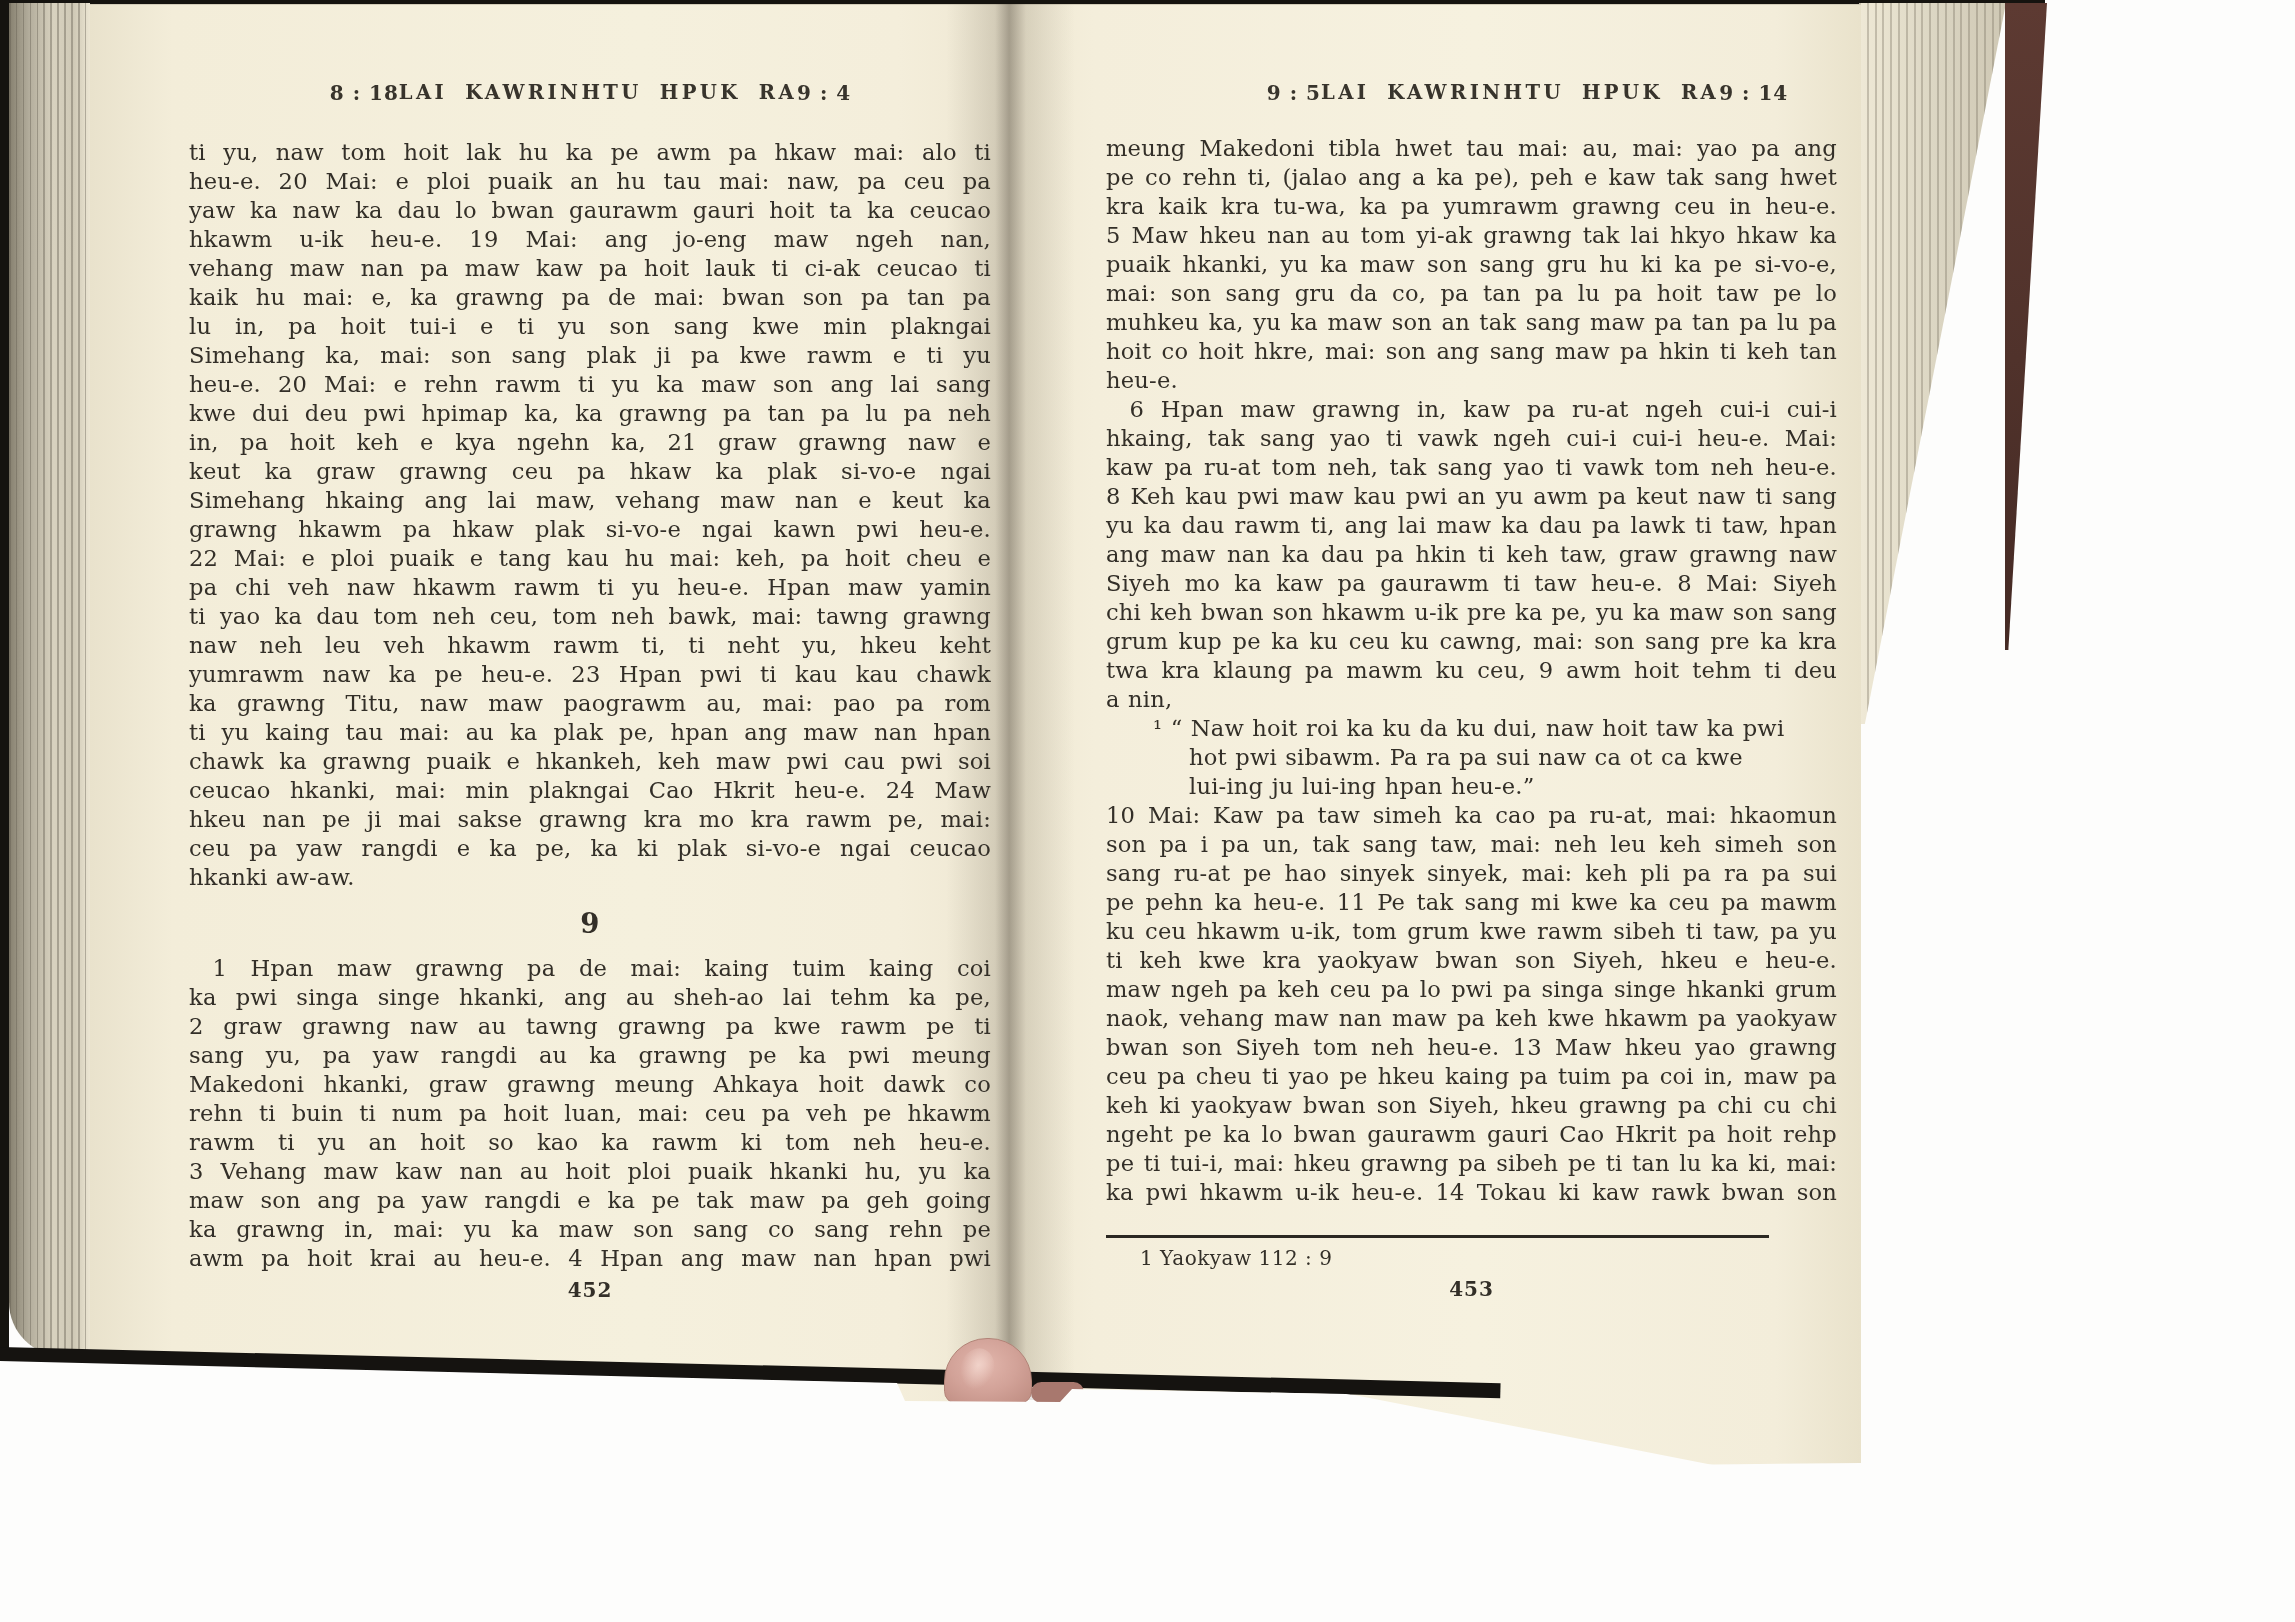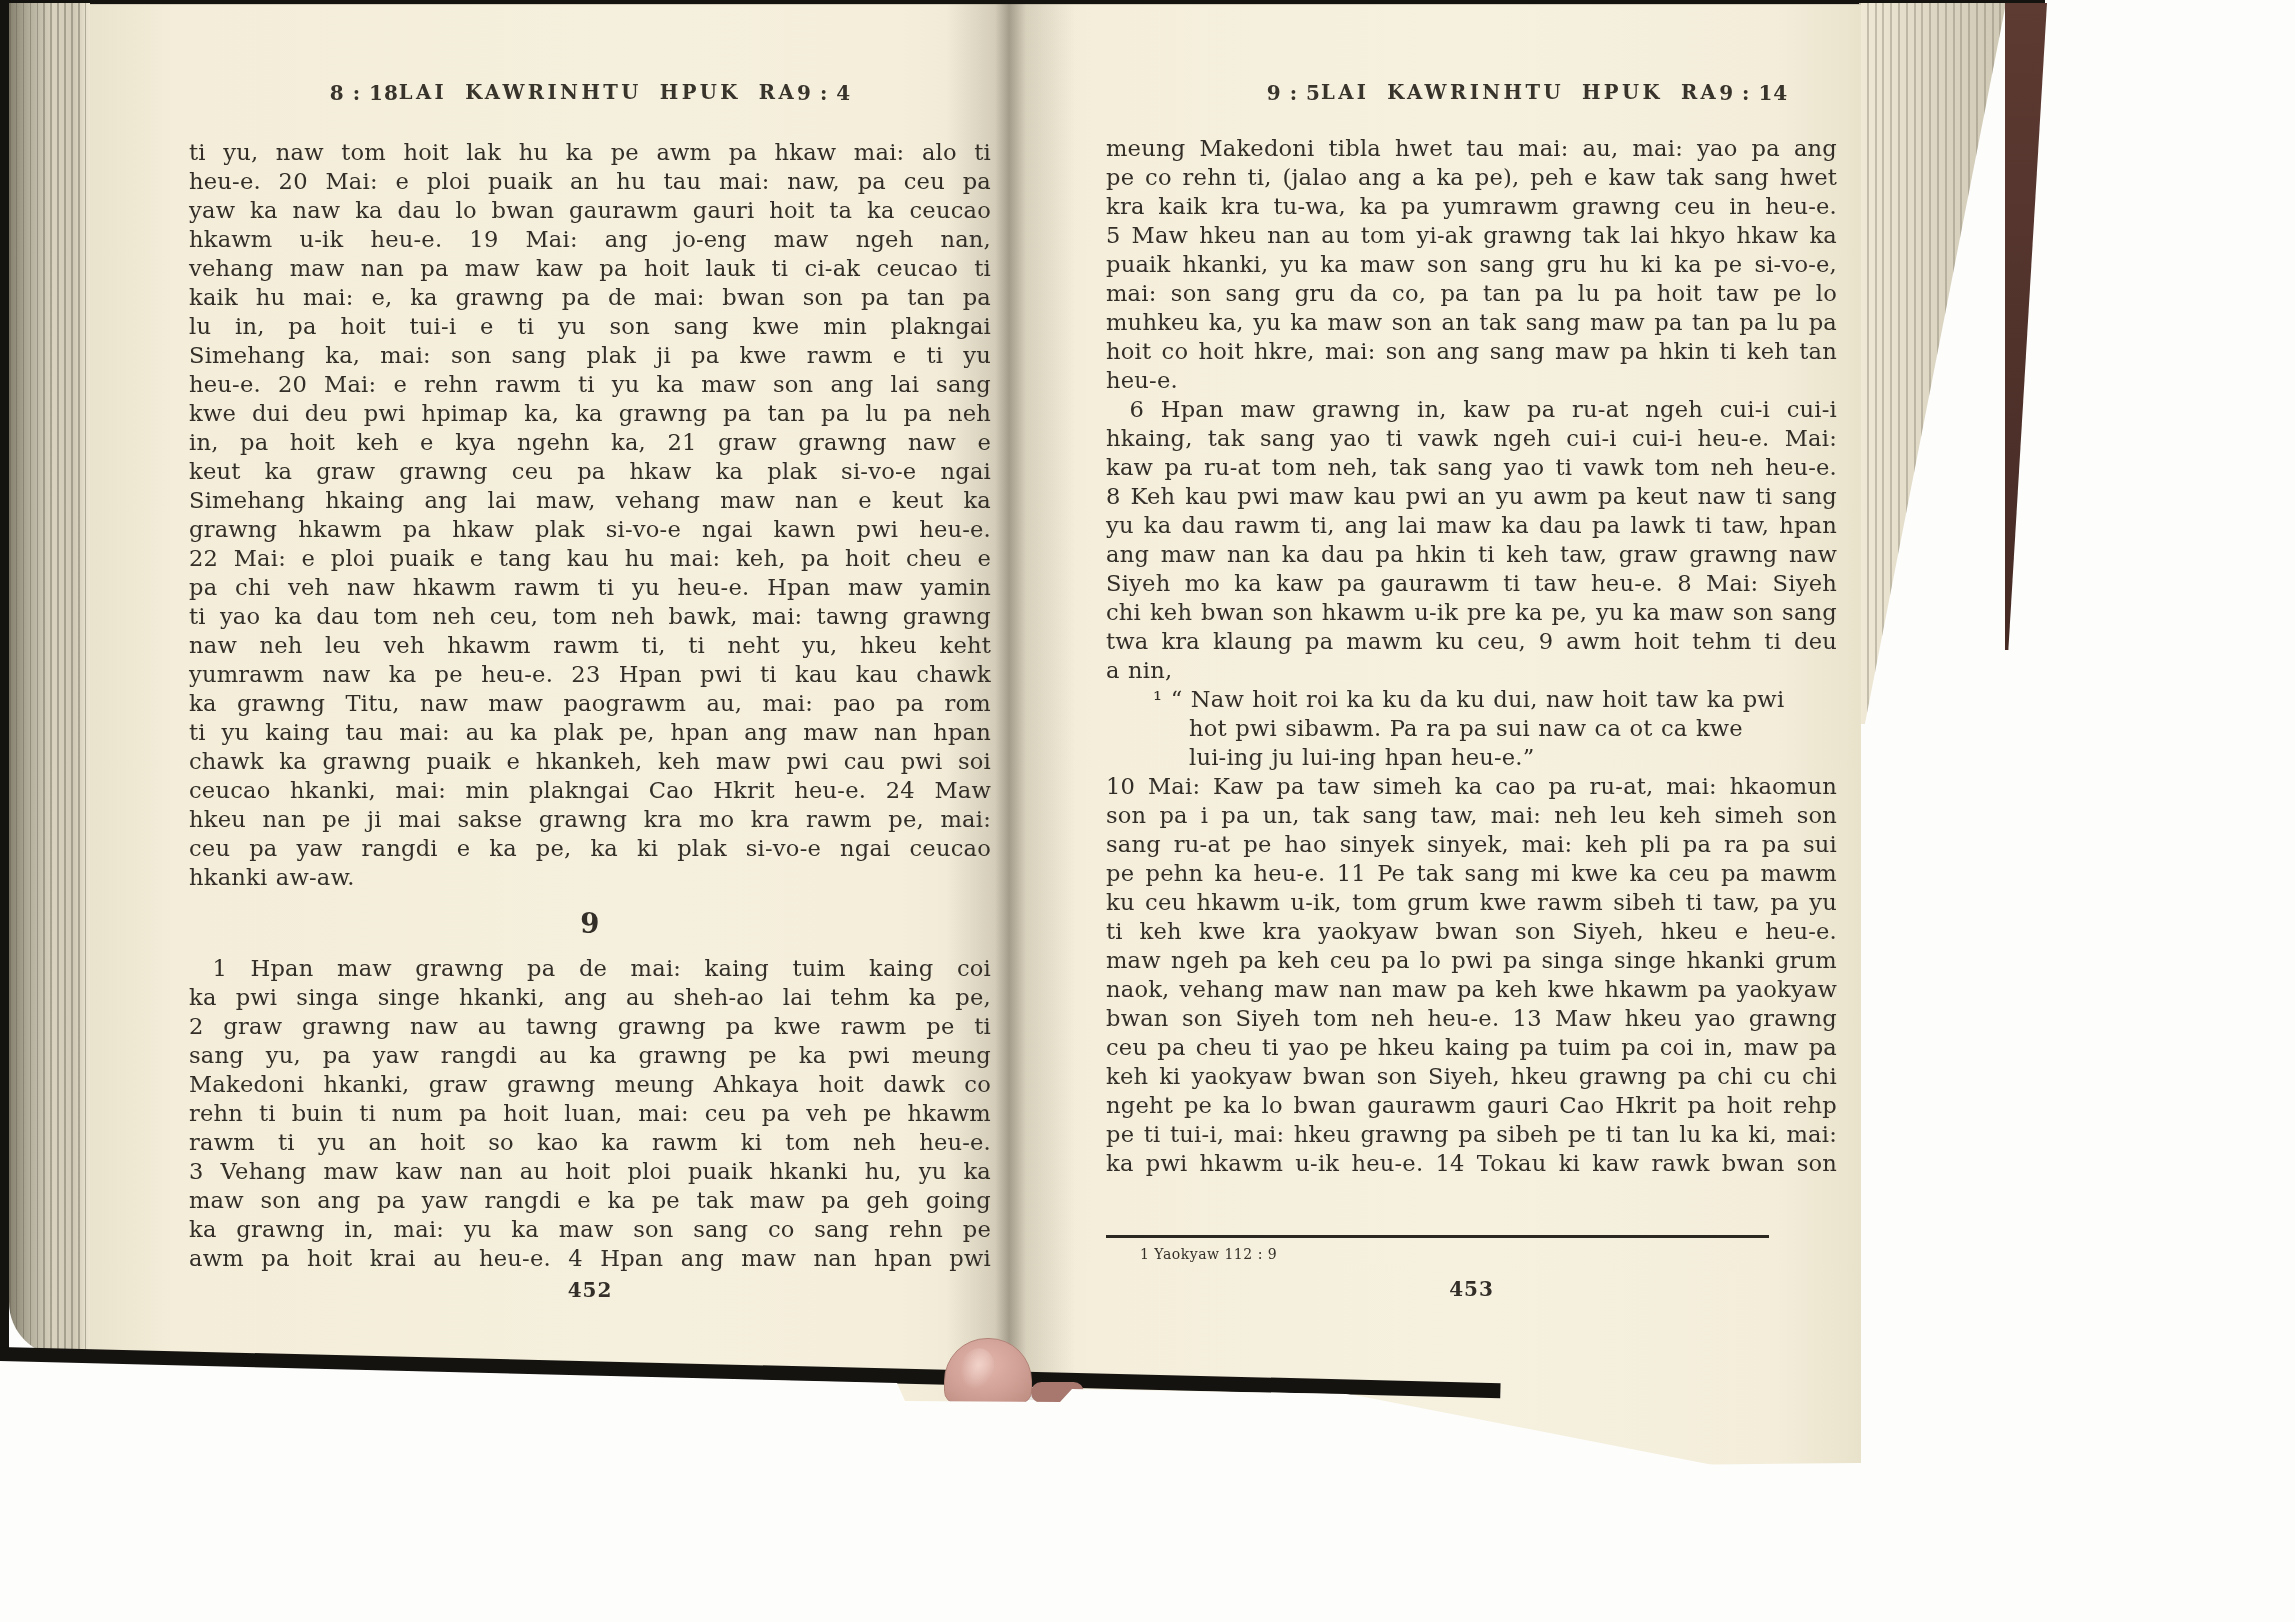--- a/index.html
+++ b/index.html
@@ -94,21 +94,21 @@
   .tl.j{white-space:normal;text-align:justify;text-align-last:justify;}
   .ind1{padding-left:23.5px;}
   .ind2{padding-left:47px;}
   .ind3{padding-left:83px;}
   .chap{height:62px;display:flex;align-items:center;justify-content:center;
         font-size:27.5px;font-weight:700;}
   .pagenum{height:24.5px;text-align:center;font-size:20px;font-weight:700;letter-spacing:1px;}
   .pagenum-left{left:189px;top:1278px;width:802px;}
   .pagenum-right{left:1106px;top:1277px;width:731px;}
   .footnote-rule{left:1106px;top:1235px;width:663px;height:2.5px;background:#2b2822;}
-  .footnote{left:1140px;top:1246px;font-size:14px;letter-spacing:0.5px;}
+  .footnote{left:1140px;top:1246px;font-size:20px;letter-spacing:0.5px;}
 </style>
 </head>
 <body>
 
 <div class="abs top-black-bar"></div>
 <div class="abs left-black-sliver"></div>
 <div class="abs left-stack"></div>
 <div class="abs right-stack"></div>
 <div class="abs maroon-wedge"></div>
 
@@ -186,20 +186,21 @@
     <div class="tl j">hoit co hoit hkre, mai: son ang sang maw pa hkin ti keh tan</div>
     <div class="tl">heu-e.</div>
     <div class="tl j ind1">6 Hpan maw grawng in, kaw pa ru-at ngeh cui-i cui-i</div>
     <div class="tl j">hkaing, tak sang yao ti vawk ngeh cui-i cui-i heu-e.  Mai:</div>
     <div class="tl j">kaw pa ru-at tom neh, tak sang yao ti vawk tom neh heu-e.</div>
     <div class="tl j">8 Keh kau pwi maw kau pwi an yu awm pa keut naw ti sang</div>
     <div class="tl j">yu ka dau rawm ti, ang lai maw ka dau pa lawk ti taw, hpan</div>
     <div class="tl j">ang maw nan ka dau pa hkin ti keh taw, graw grawng naw</div>
     <div class="tl j">Siyeh mo ka kaw pa gaurawm ti taw heu-e.  8 Mai: Siyeh</div>
     <div class="tl j">chi keh bwan son hkawm u-ik pre ka pe, yu ka maw son sang</div>
+    <div class="tl j">grum kup pe ka ku ceu ku cawng, mai: son sang pre ka kra</div>
     <div class="tl j">twa kra klaung pa mawm ku ceu,  9 awm hoit tehm ti deu</div>
     <div class="tl">a nin,</div>
     <div class="tl ind2">¹ “ Naw hoit roi ka ku da ku dui, naw hoit taw ka pwi</div>
     <div class="tl ind3">hot pwi sibawm.  Pa ra pa sui naw ca ot ca kwe</div>
     <div class="tl ind3">lui-ing ju lui-ing hpan heu-e.”</div>
     <div class="tl j">10 Mai: Kaw pa taw simeh ka cao pa ru-at, mai: hkaomun</div>
     <div class="tl j">son pa i pa un, tak sang taw, mai: neh leu keh simeh son</div>
     <div class="tl j">sang ru-at pe hao sinyek sinyek, mai: keh pli pa ra pa sui</div>
     <div class="tl j">pe pehn ka heu-e.  11 Pe tak sang mi kwe ka ceu pa mawm</div>
     <div class="tl j">ku ceu hkawm u-ik, tom grum kwe rawm sibeh ti taw, pa yu</div>

